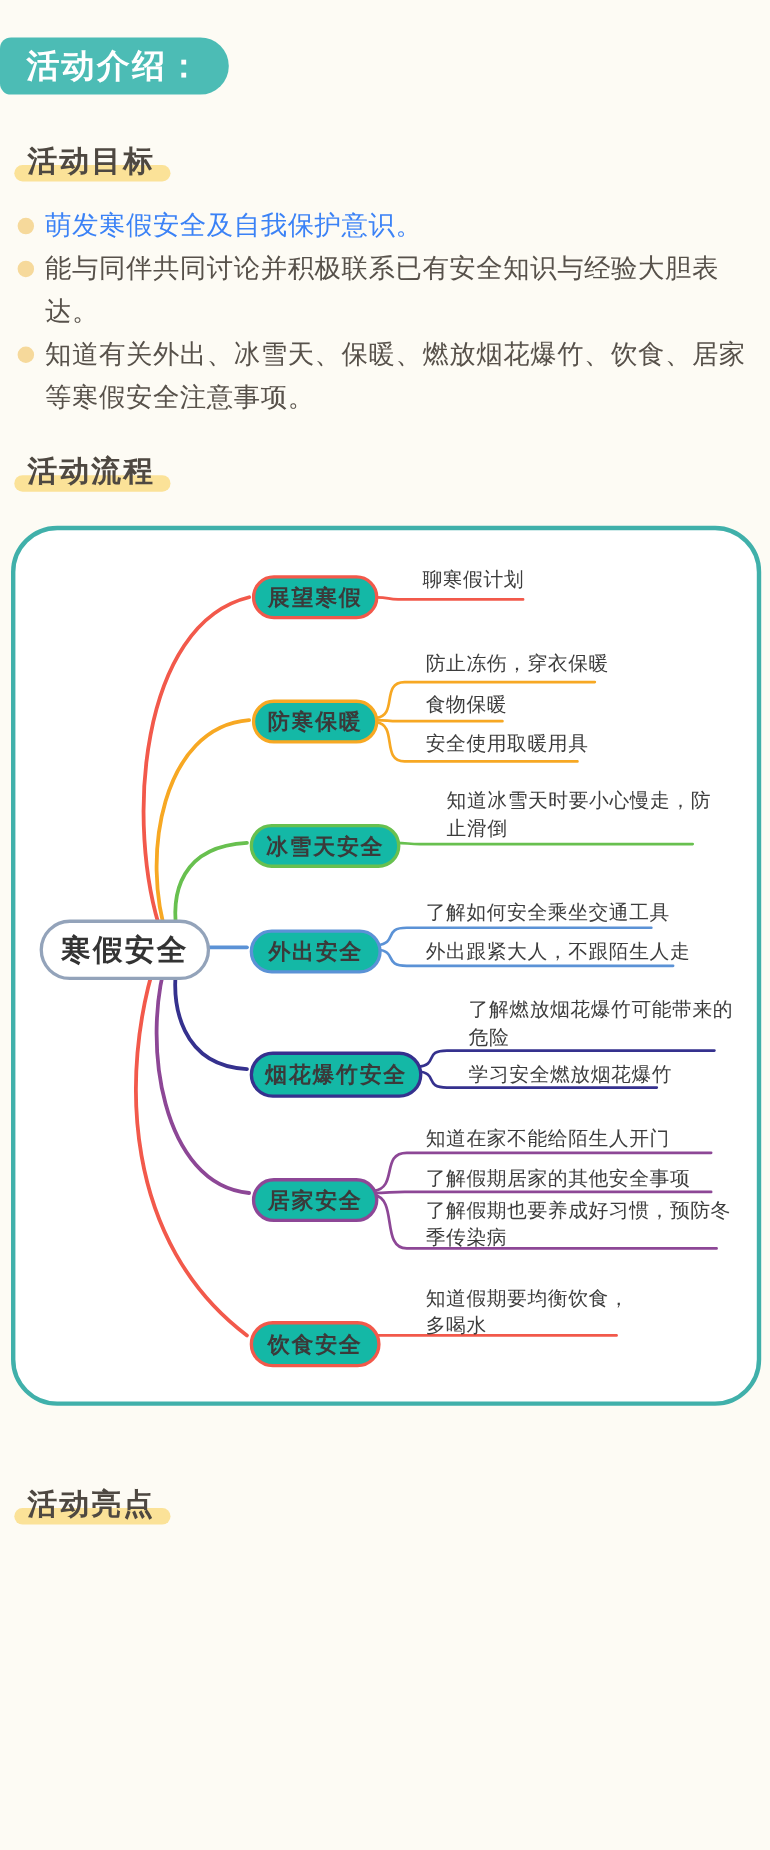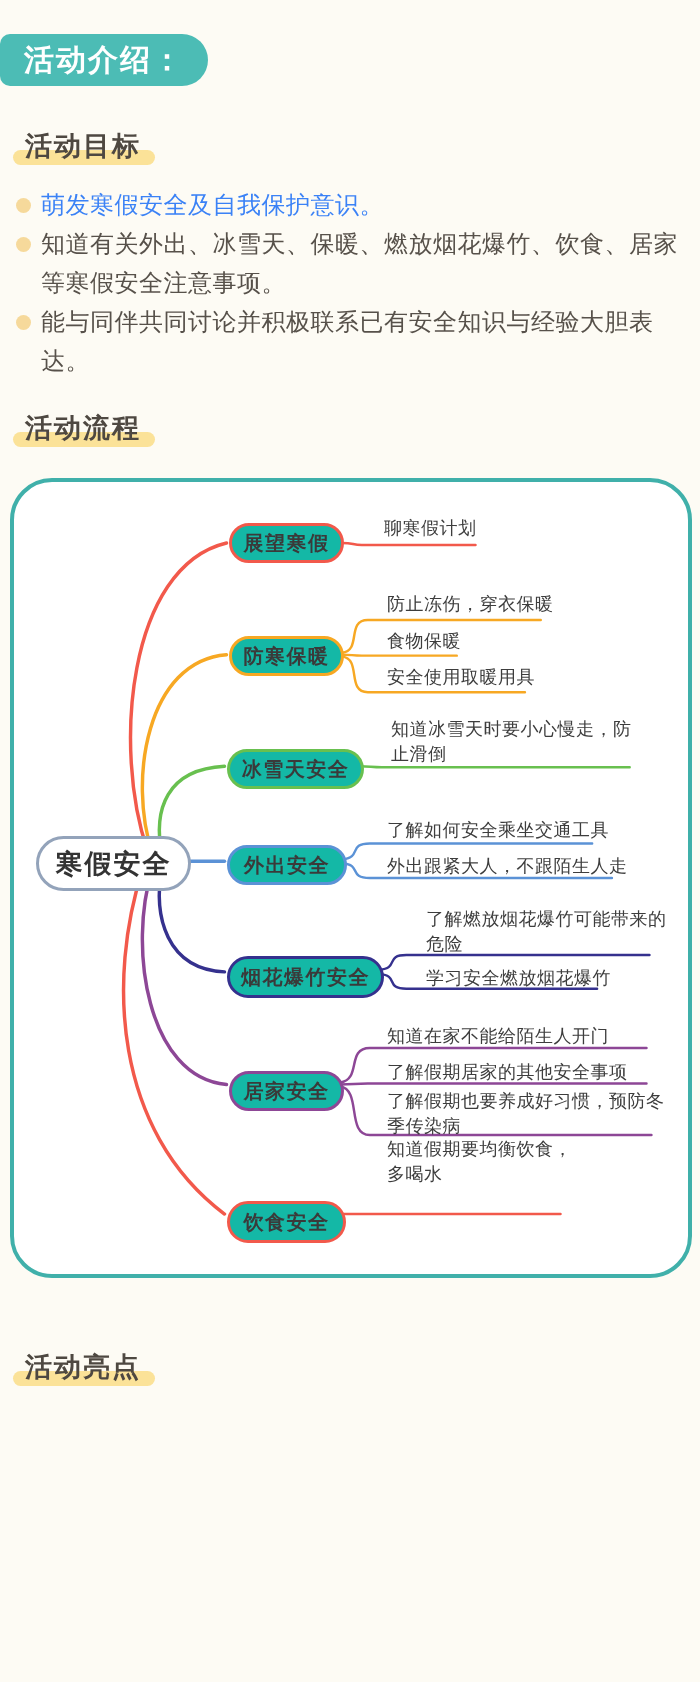--- a/index.html
+++ b/index.html
@@ -75,26 +75,26 @@
     </span>
   </div>
 
   <ul class="bullets" id="goals-list" style="left:8px; top:186px;">
       <li>
         <span class="dot" style="background: rgb(246, 217, 155);"></span>
         <span class="btext" style="color: #3b82f6;">萌发寒假安全及自我保护意识。</span>
       </li>
       <li>
         <span class="dot" style="background: rgb(246, 217, 155);"></span>
-        <span class="btext" style="color: rgb(87, 81, 74);">知道有关外出、冰雪天、保暖、燃放烟花爆竹、饮食、居家
-等寒假安全注意事项。</span>
+        <span class="btext" style="color: rgb(87, 81, 74);">能与同伴共同讨论并积极联系已有安全知识与经验大胆表达。</span>
       </li>
       <li>
         <span class="dot" style="background: rgb(246, 217, 155);"></span>
-        <span class="btext" style="color: rgb(87, 81, 74);">能与同伴共同讨论并积极联系已有安全知识与经验大胆表达。</span>
+        <span class="btext" style="color: rgb(87, 81, 74);">知道有关外出、冰雪天、保暖、燃放烟花爆竹、饮食、居家
+等寒假安全注意事项。</span>
       </li>
     </ul>
 
   <div class="sec" style="left:25px; top:410px;">
     <span class="sec-wrap">
       <span class="sec-bar" style="background: rgb(251, 226, 152);"></span>
       <span class="sec-text" style="color: rgb(78, 72, 65);">活动流程</span>
     </span>
   </div>
 
@@ -120,36 +120,36 @@
         <path d="M330,611 C352,614 336,660 360,660 L645,660" fill="none" stroke="#8d4796" stroke-width="2.5" stroke-linecap="round"></path>
         <path d="M130,392 C95,500 100,655 213,740" fill="none" stroke="#f2594b" stroke-width="3.5" stroke-linecap="round"></path>
         <path d="M332,740 C343,740 343,740 354,740 L553,740" fill="none" stroke="#f2594b" stroke-width="2.5" stroke-linecap="round"></path>
       </svg>
       <div class="mm-leaf" style="left: 370px; top: 33px;">聊寒假计划</div>
       <div class="mm-pill" style="left: 215px; top: 41px; width: 115px; height: 40px; border: 3px solid rgb(242, 89, 75);">展望寒假</div>
       <div class="mm-leaf" style="left: 373px; top: 109px;">防止冻伤，穿衣保暖</div>
       <div class="mm-leaf" style="left: 373px; top: 146px;">食物保暖</div>
       <div class="mm-leaf" style="left: 373px; top: 182px;">安全使用取暖用具</div>
       <div class="mm-pill" style="left: 215px; top: 154px; width: 115px; height: 40px; border: 3px solid rgb(247, 168, 35);">防寒保暖</div>
-      <div class="mm-leaf" style="left: 377px; top: 234px;">知道冰雪天时要小心慢走，防
+      <div class="mm-leaf" style="left: 392px; top: 234px;">知道冰雪天时要小心慢走，防
 止滑倒</div>
       <div class="mm-pill" style="left: 213px; top: 267px; width: 137px; height: 40px; border: 3px solid rgb(104, 192, 79);">冰雪天安全</div>
       <div class="mm-leaf" style="left: 373px; top: 335px;">了解如何安全乘坐交通工具</div>
       <div class="mm-leaf" style="left: 373px; top: 371px;">外出跟紧大人，不跟陌生人走</div>
       <div class="mm-pill" style="left: 213px; top: 363px; width: 120px; height: 40px; border: 3px solid rgb(91, 146, 214);">外出安全</div>
       <div class="mm-leaf" style="left: 412px; top: 424px;">了解燃放烟花爆竹可能带来的
 危险</div>
       <div class="mm-leaf" style="left: 412px; top: 483px;">学习安全燃放烟花爆竹</div>
       <div class="mm-pill" style="left: 213px; top: 474px; width: 157px; height: 42px; border: 3px solid rgb(53, 49, 142);">烟花爆竹安全</div>
       <div class="mm-leaf" style="left: 373px; top: 541px;">知道在家不能给陌生人开门</div>
       <div class="mm-leaf" style="left: 373px; top: 577px;">了解假期居家的其他安全事项</div>
       <div class="mm-leaf" style="left: 373px; top: 606px;">了解假期也要养成好习惯，预防冬
 季传染病</div>
       <div class="mm-pill" style="left: 215px; top: 589px; width: 115px; height: 40px; border: 3px solid rgb(141, 71, 150);">居家安全</div>
-      <div class="mm-leaf" style="left: 373px; top: 654px;">知道假期要均衡饮食，
+      <div class="mm-leaf" style="left: 373px; top: 686px;">知道假期要均衡饮食，
 多喝水</div>
       <div class="mm-pill" style="left: 213px; top: 719px; width: 119px; height: 42px; border: 3px solid rgb(242, 89, 75);">饮食安全</div>
       <div class="mm-root" style="left: 22px; top: 354px; width: 155px; height: 55px; border-color: rgb(147, 163, 186);">寒假安全</div>
     </div>
 
   <div class="sec" style="left:25px; top:1349px;">
     <span class="sec-wrap">
       <span class="sec-bar" style="background: rgb(251, 226, 152);"></span>
       <span class="sec-text" style="color: rgb(78, 72, 65);">活动亮点</span>
     </span>

